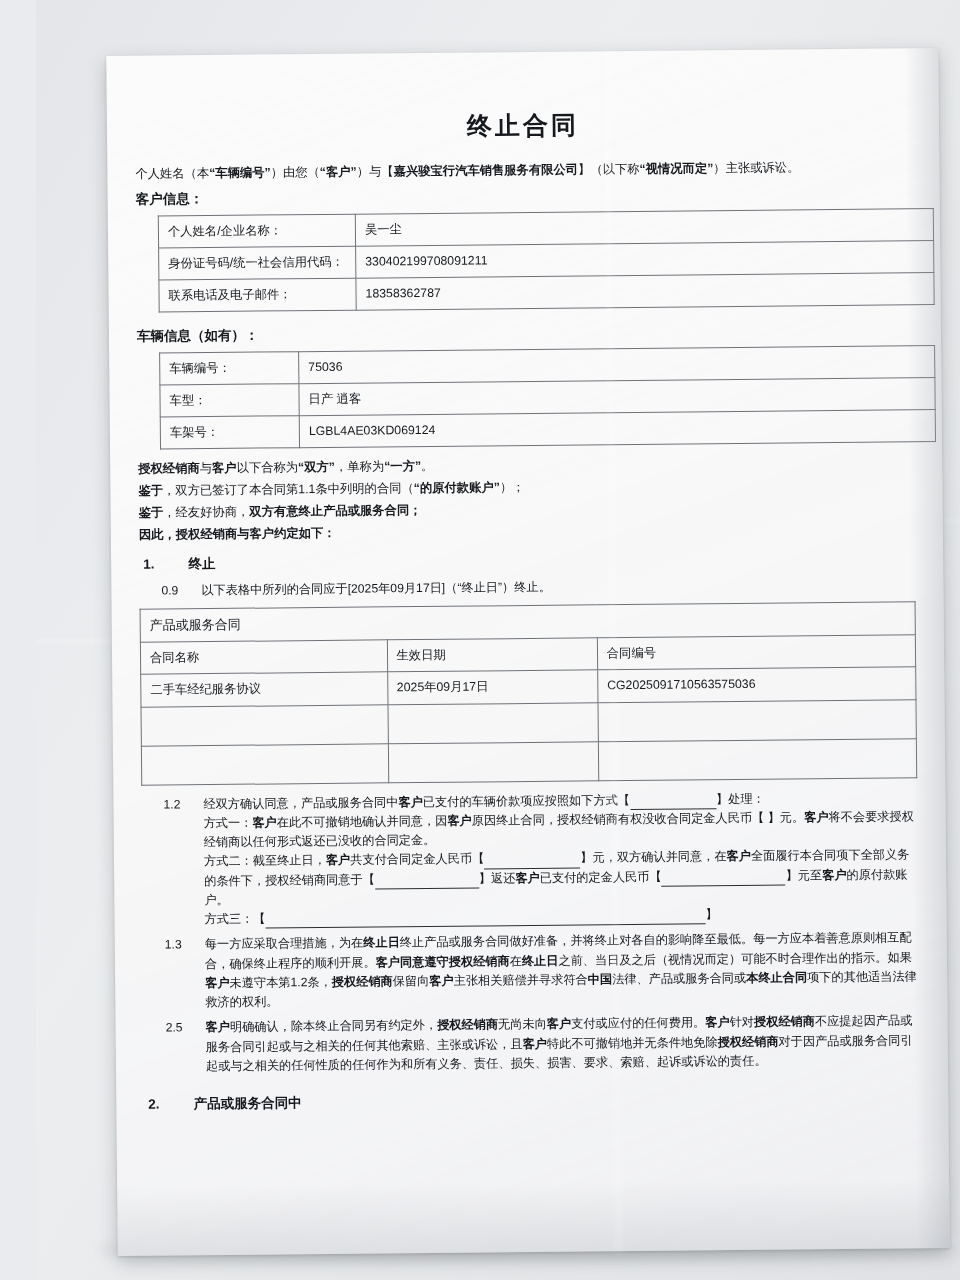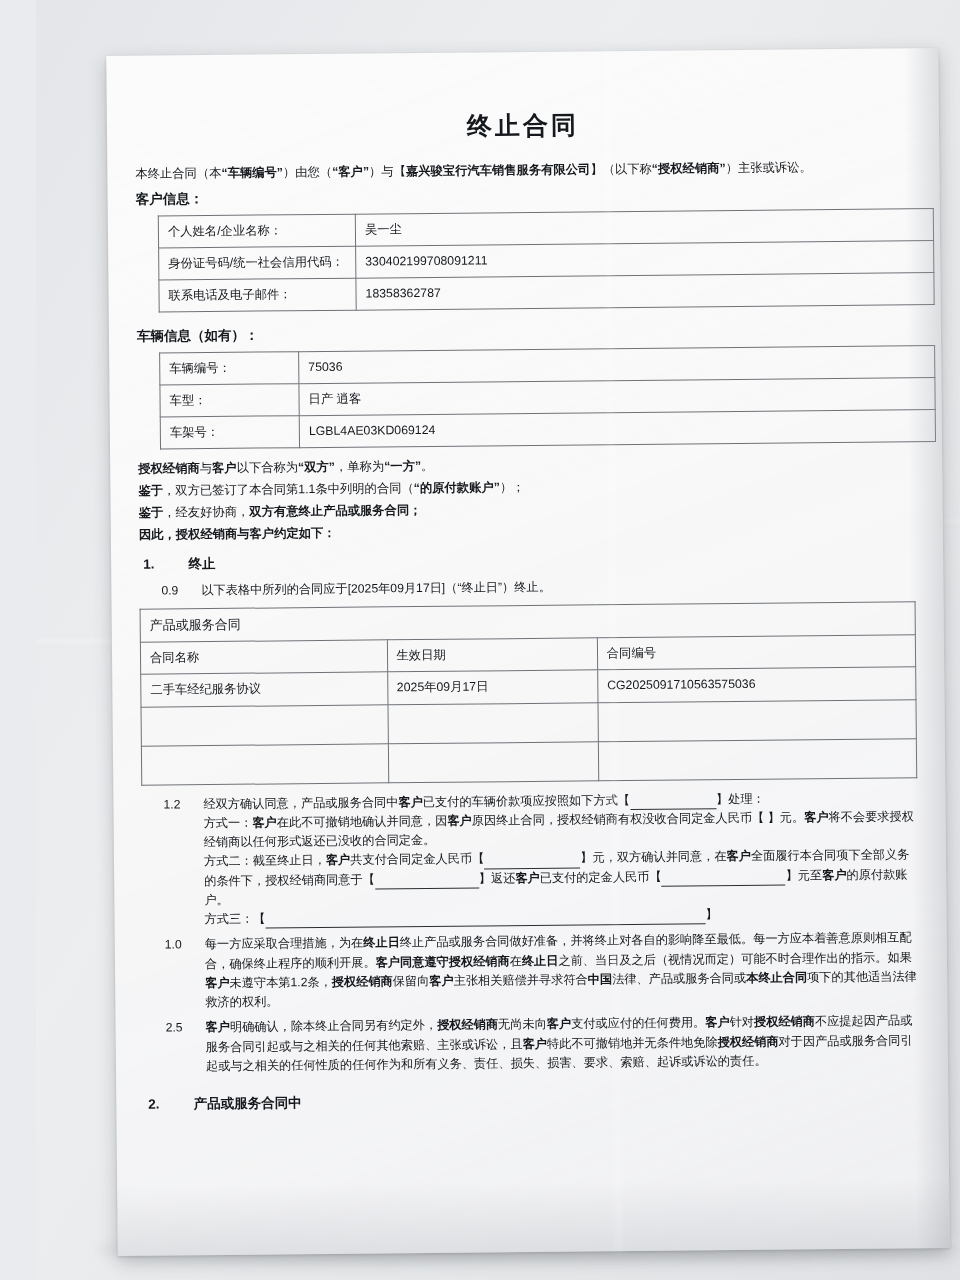--- a/index.html
+++ b/index.html
@@ -167,21 +167,21 @@
   <div class="desk-streak" style="left:620px;top:1240px;width:300px;height:3px;"></div>
   <div class="desk-shadow" style="left:60px;top:1240px;width:860px;height:20px;border-radius:50%;"></div>
 
   <div id="paper">
     <div id="paper-inner">
       <div class="doc">
 
         <div class="doc-title">终止合同</div>
 
         <div class="para">
-          <span>本终止合同（本</span><span class="b">“车辆编号”</span><span>）由您（</span><span class="b">“客户”</span><span>）与【</span><span class="b">嘉兴骏宝行汽车销售服务有限公司</span><span>】（以下称</span><span class="b">“授权经销商”</span><span>）主张或诉讼。</span>
+          <span>个人姓名（本</span><span class="b">“车辆编号”</span><span>）由您（</span><span class="b">“客户”</span><span>）与【</span><span class="b">嘉兴骏宝行汽车销售服务有限公司</span><span>】（以下称</span><span class="b">“视情况而定”</span><span>）主张或诉讼。</span>
         </div>
 
         <div class="section-label">客户信息：</div>
 
         <table class="grid cust-table">
           <tbody>
               <tr>
             <td class="kv-label">个人姓名/企业名称：</td>
             <td>吴一尘</td>
           </tr>
@@ -278,21 +278,21 @@
             <div>
               <span>方式二：</span><span>截至终止日，</span><span class="b">客户</span><span>共支付合同定金人民币【</span><span class="blank" style="width:96px;"></span><span>】元，双方确认并同意，在</span><span class="b">客户</span><span>全面履行本合同项下全部义务的条件下，授权经销商同意于【</span><span class="blank" style="width:104px;"></span><span>】返还</span><span class="b">客户</span><span>已支付的定金人民币【</span><span class="blank" style="width:124px;"></span><span>】元至</span><span class="b">客户</span><span>的原付款账户。</span>
             </div>
             <div>
               <span>方式三：【</span><span class="blank" style="width:440px;"></span><span>】</span>
             </div>
           </span>
         </div>
 
         <div class="sub-item">
-          <span class="sub-num">1.0</span>
+          <span class="sub-num">1.3</span>
           <span class="sub-body"><span>每一方应采取合理措施，为在</span><span class="b">终止日</span><span>终止产品或服务合同做好准备，并将终止对各自的影响降至最低。每一方应本着善意原则相互配合，确保终止程序的顺利开展。</span><span class="b">客户同意遵守</span><span class="b">授权经销商</span><span>在</span><span class="b">终止日</span><span>之前、当日及之后（视情况而定）可能不时合理作出的指示。如果</span><span class="b">客户</span><span>未遵守本第1.2条，</span><span class="b">授权经销商</span><span>保留向</span><span class="b">客户</span><span>主张相关赔偿并寻求符合</span><span class="b">中国</span><span>法律、产品或服务合同或</span><span class="b">本终止合同</span><span>项下的其他适当法律救济的权利。</span></span>
         </div>
 
         <div class="sub-item">
           <span class="sub-num">2.5</span>
           <span class="sub-body"><span class="b">客户</span><span>明确确认，除本终止合同另有约定外，</span><span class="b">授权经销商</span><span>无尚未向</span><span class="b">客户</span><span>支付或应付的任何费用。</span><span class="b">客户</span><span>针对</span><span class="b">授权经销商</span><span>不应提起因产品或服务合同引起或与之相关的任何其他索赔、主张或诉讼，且</span><span class="b">客户</span><span>特此不可撤销地并无条件地免除</span><span class="b">授权经销商</span><span>对于因产品或服务合同引起或与之相关的任何性质的任何作为和所有义务、责任、损失、损害、要求、索赔、起诉或诉讼的责任。</span></span>
         </div>
 
         <div class="num-head" style="margin-top:18px;">
           <span>2.</span>

